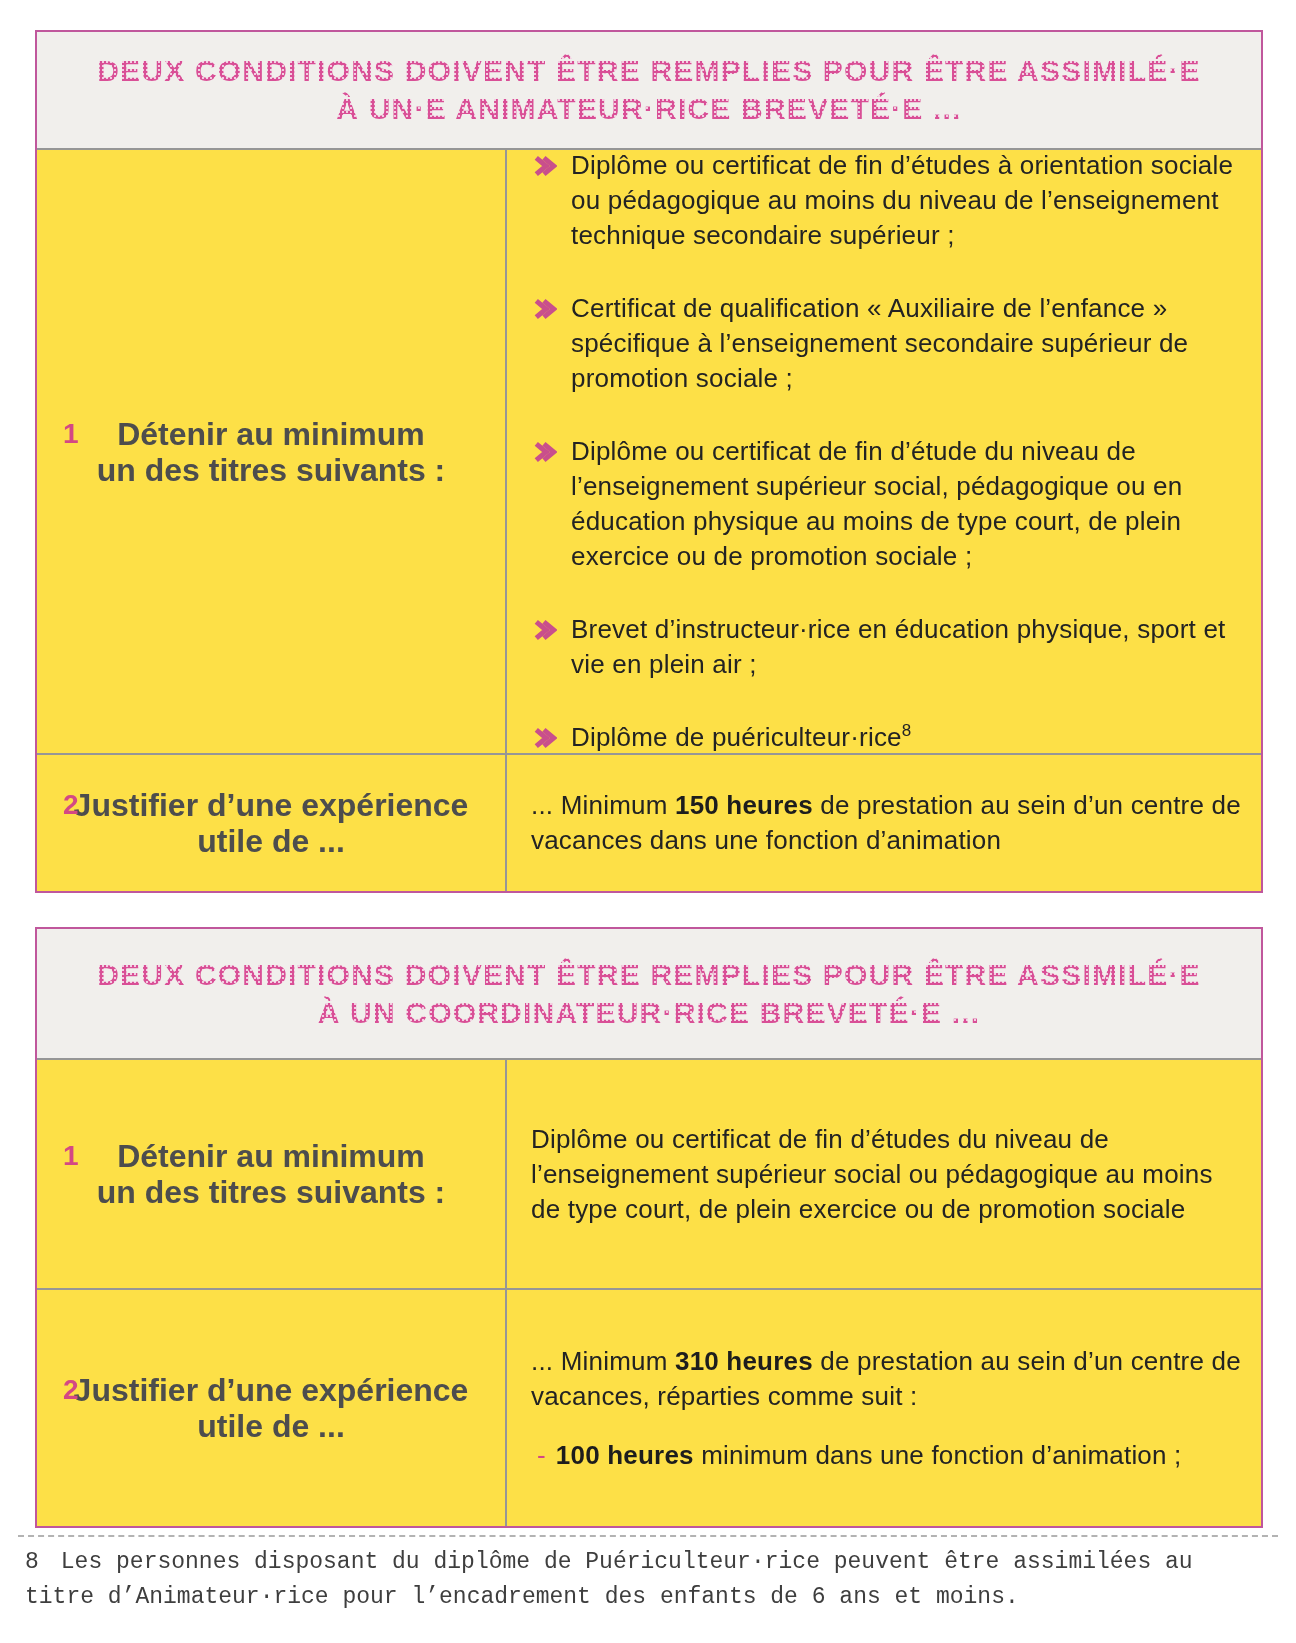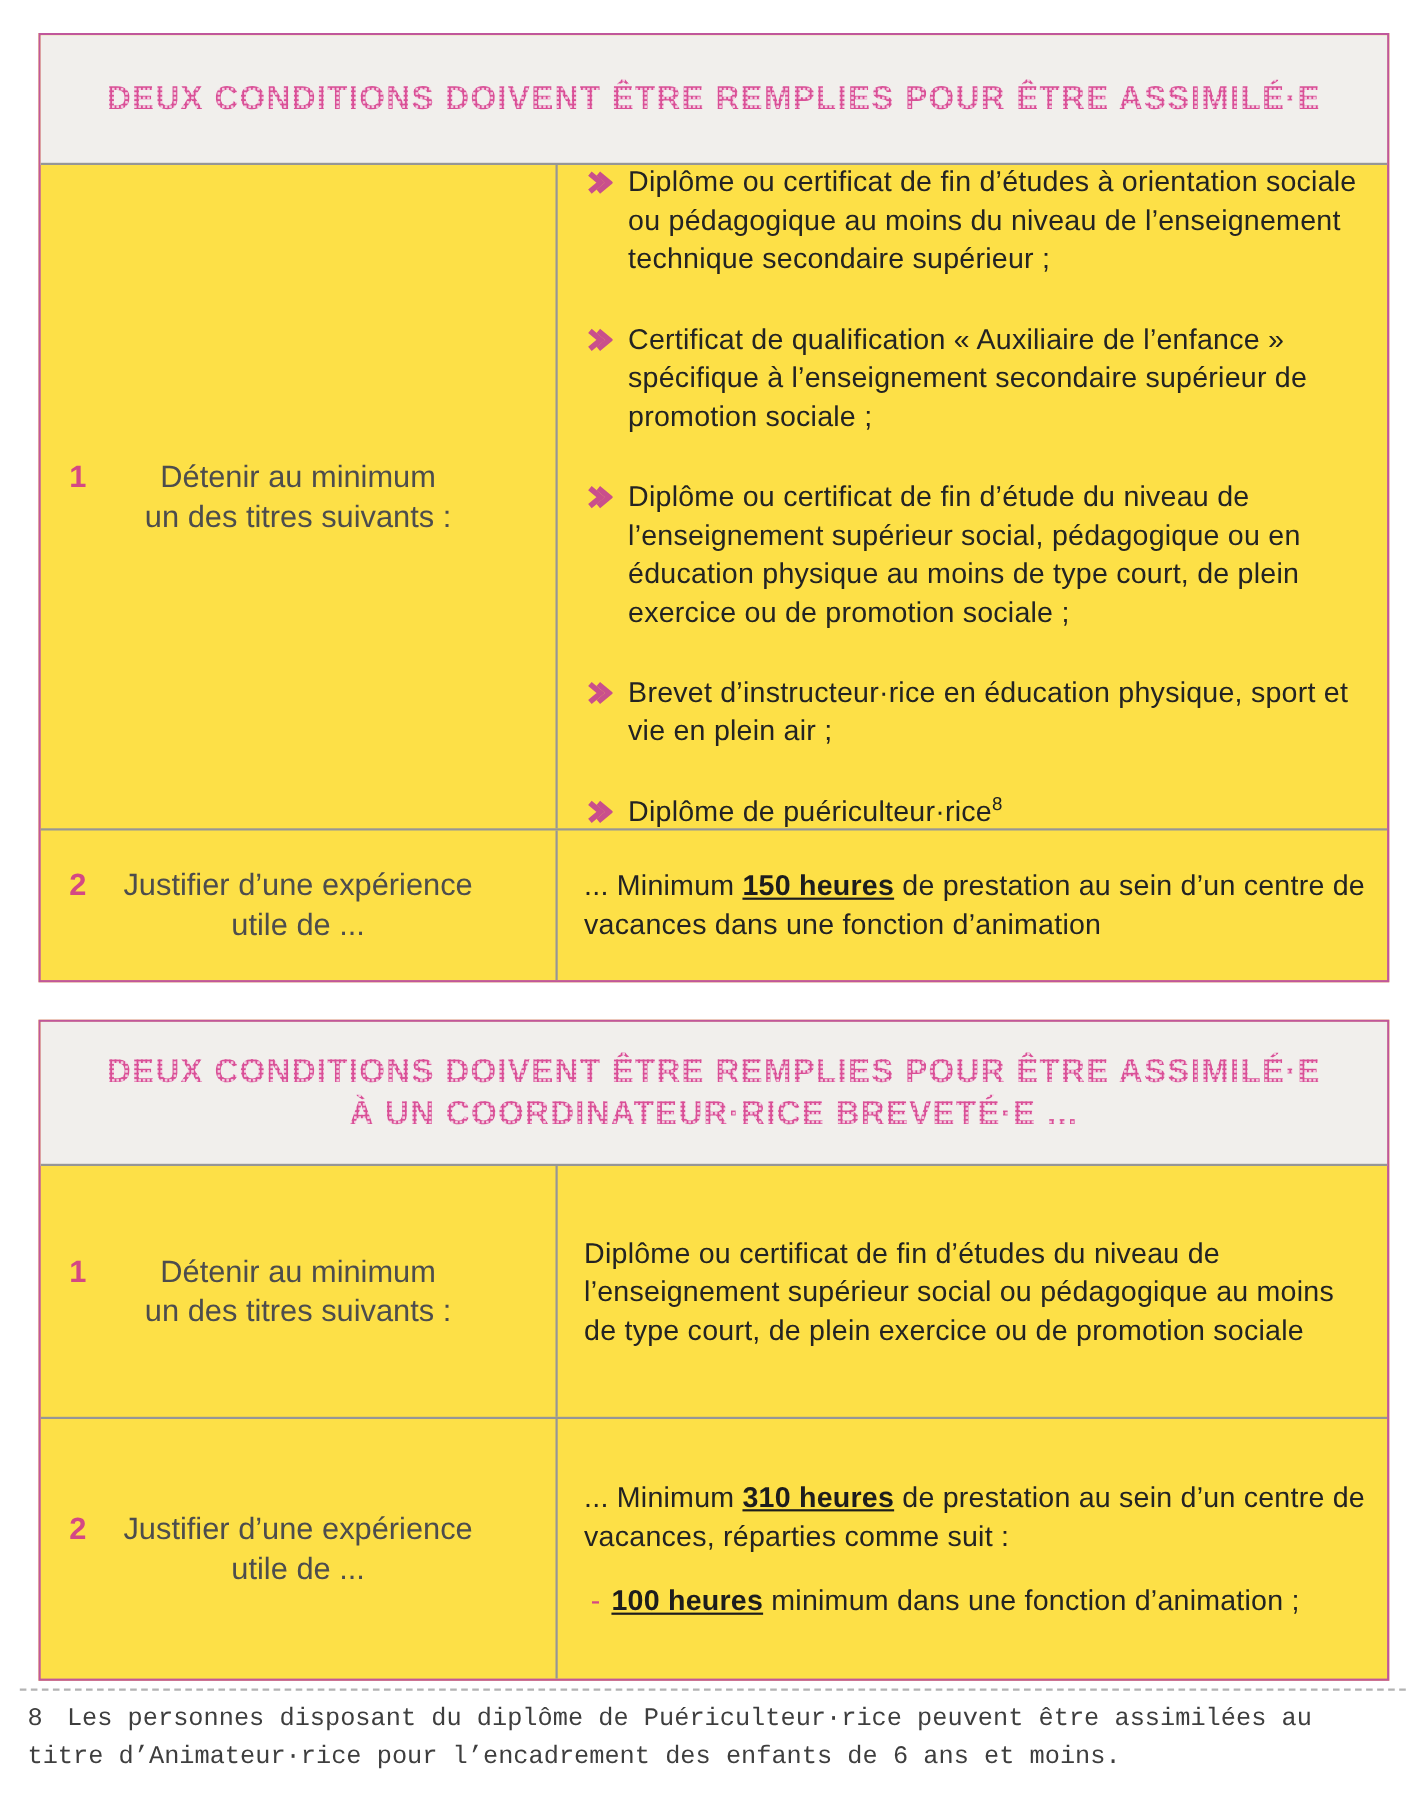--- a/index.html
+++ b/index.html
@@ -74,23 +74,23 @@
     left: 26px;
     top: calc(50% - 18px);
     transform: translateY(-50%);
     color: #d44884;
     font-size: 28px;
     font-weight: bold;
   }
   .row-label {
     flex: 1;
     text-align: center;
-    font-size: 28px;
+    font-size: 32px;
     line-height: 36px;
-    font-weight: normal;
+    font-weight: bold;
     color: #4d4d4d;
     padding: 0 28px;
   }
 
   .cell-right {
     flex: 1;
     display: flex;
     flex-direction: column;
     justify-content: center;
     padding: 26px 18px 26px 24px;
@@ -104,21 +104,21 @@
   .bullet { display: flex; }
   .chev {
     flex: none;
     width: 24px;
     height: 24px;
     margin: 6px 14px 0 2px;
   }
   .bullet-text { flex: 1; }
   .bullet-text sup { font-size: 17px; line-height: 0; }
 
-  .bold { font-weight: bold; color: #1d1d1d; text-decoration: underline; }
+  .bold { font-weight: bold; color: #1d1d1d; }
 
   .dash-items { margin-top: 24px; display: flex; flex-direction: row; gap: 12px; }
   .dash-item { padding-left: 6px; }
   .dash { color: #d44884; margin-right: 10px; }
 
   
   .footnote-rule {
     position: absolute;
     left: 18px;
     right: 18px;
@@ -136,20 +136,21 @@
     font-family: Liberation Mono, monospace;
   }
   .footnote .fn-marker { margin-right: 22px; }
 </style>
 </head>
 <body>
 
 <section class="card" id="card1">
   <header class="card-h">
     <div class="card-title">DEUX CONDITIONS DOIVENT ÊTRE REMPLIES POUR ÊTRE ASSIMILÉ·E</div>
+    <div class="card-title">À UN·E ANIMATEUR·RICE BREVETÉ·E ...</div>
   </header>
 
   <div class="row row-1">
     <div class="cell-left">
       <span class="row-num">1</span>
       <div class="row-label">
         <span>Détenir au minimum</span><br>
         <span>un des titres suivants :</span>
       </div>
     </div>

